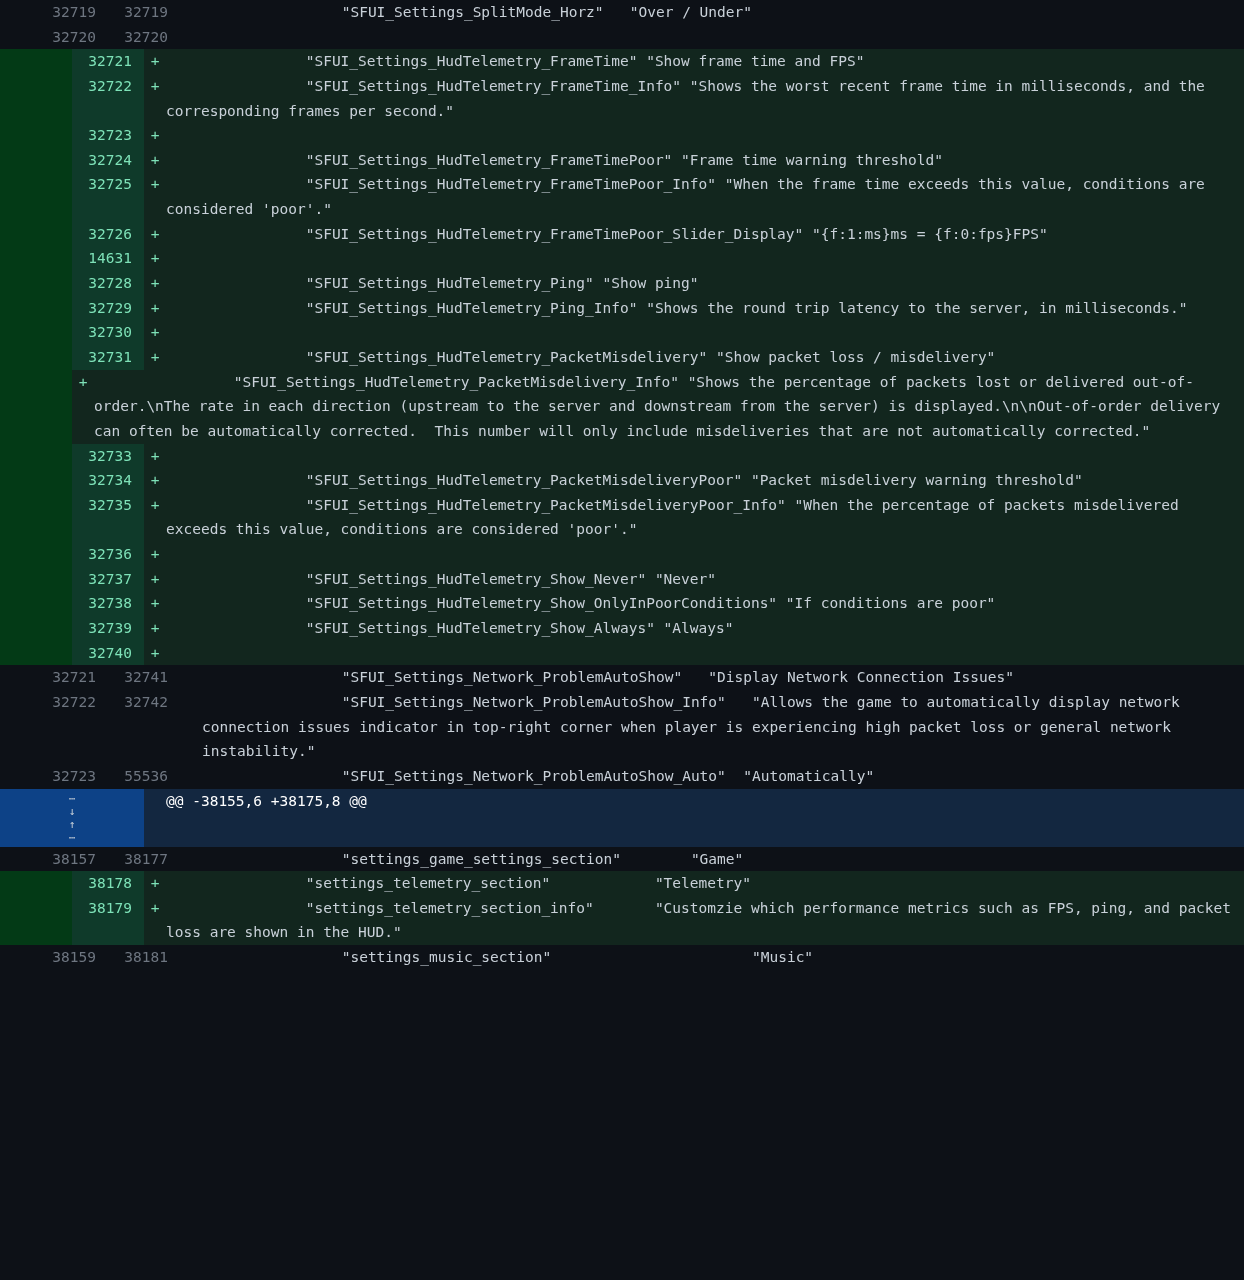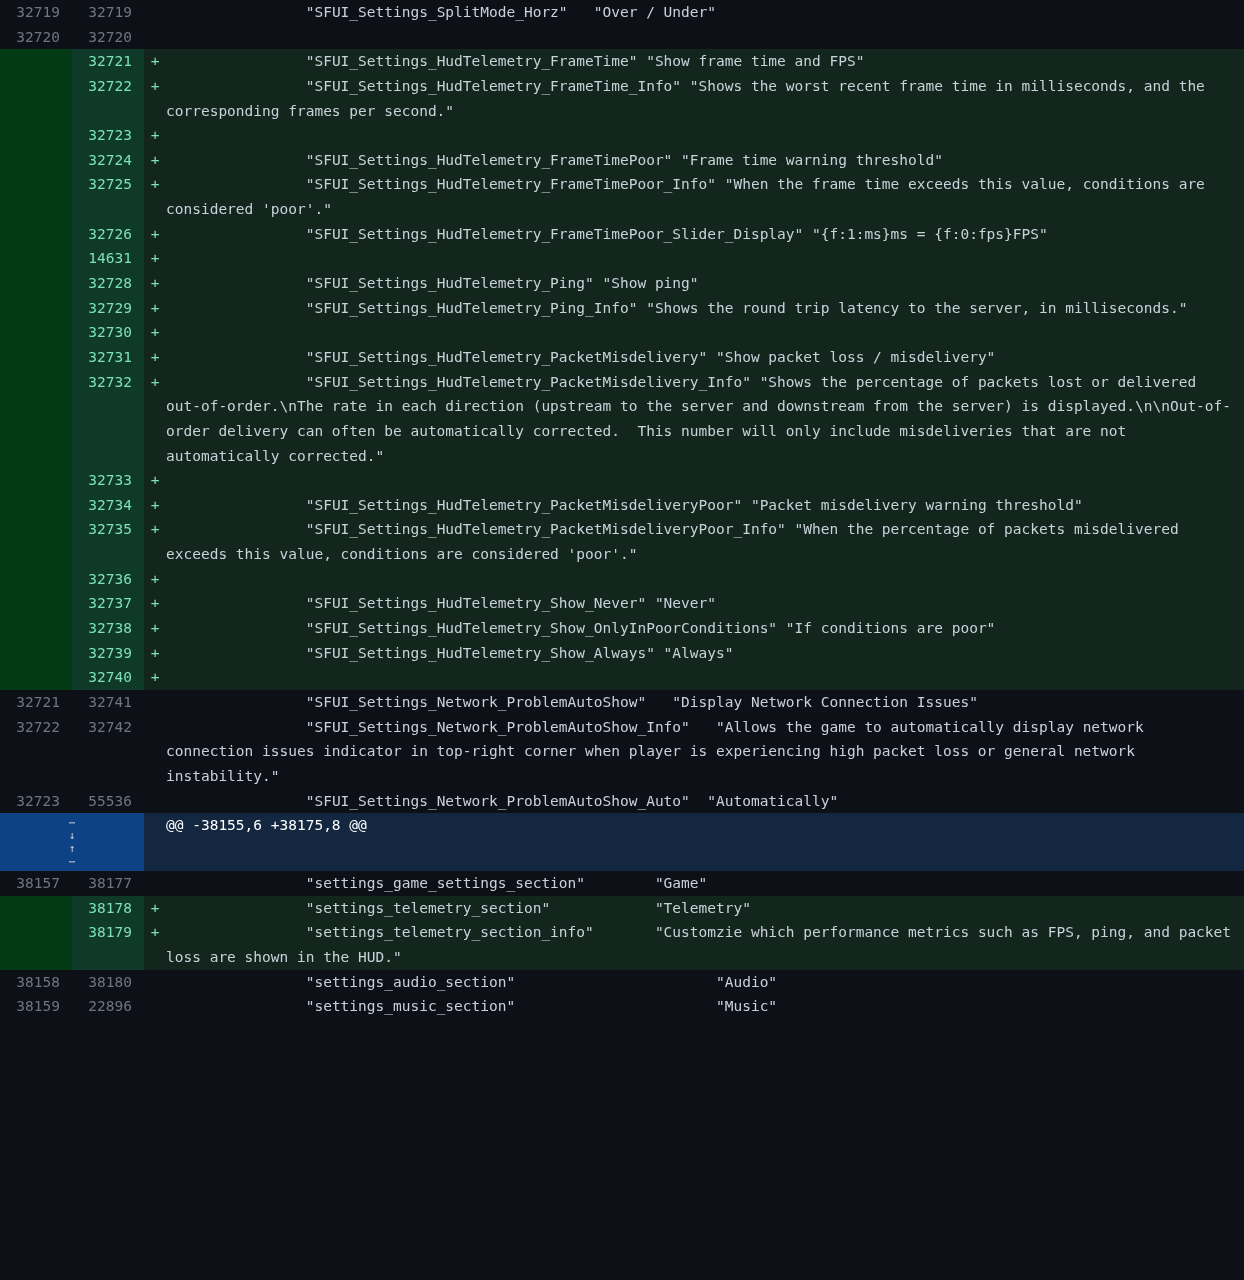--- a/index.html
+++ b/index.html
@@ -33,21 +33,21 @@
     text-align: center;
     color: #8b949e;
     user-select: none;
   }
   .content {
     flex: 1;
     white-space: pre-wrap;
     word-break: break-word;
     padding-right: 8px;
   }
-  .row-context { background: #0d1117; }
+  .row-context { background: #0d1117; padding-left: 36px; }
   .row-context .lineno { background: #0d1117; }
   .row-add { background: #12261e; }
   .row-add .lineno.new { background: #0f3a2a; color: #7ee2b8; }
   .row-add .lineno.old { background: #033a16; }
   .row-add .marker { color: #7ee2b8; }
   .row-hunk { background: #132740; }
   .row-hunk .content { color: #ffffff; }
   .expand-cell {
     width: 144px;
     min-width: 144px;
@@ -143,21 +143,20 @@
       <div class="content"></div>
     </div>
     <div class="diff-row row-add">
       <div class="lineno old"></div>
       <div class="lineno new">32731</div>
       <div class="marker">+</div>
       <div class="content">                "SFUI_Settings_HudTelemetry_PacketMisdelivery" "Show packet loss / misdelivery"</div>
     </div>
     <div class="diff-row row-add">
       <div class="lineno old"></div>
-      <div class="lineno new">32732</div>
       <div class="marker">+</div>
       <div class="content">                "SFUI_Settings_HudTelemetry_PacketMisdelivery_Info" "Shows the percentage of packets lost or delivered out-of-order.\nThe rate in each direction (upstream to the server and downstream from the server) is displayed.\n\nOut-of-order delivery can often be automatically corrected.  This number will only include misdeliveries that are not automatically corrected."</div>
     </div>
     <div class="diff-row row-add">
       <div class="lineno old"></div>
       <div class="lineno new">32733</div>
       <div class="marker">+</div>
       <div class="content"></div>
     </div>
     <div class="diff-row row-add">
@@ -242,24 +241,18 @@
       <div class="marker">+</div>
       <div class="content">                "settings_telemetry_section"            "Telemetry"</div>
     </div>
     <div class="diff-row row-add">
       <div class="lineno old"></div>
       <div class="lineno new">38179</div>
       <div class="marker">+</div>
       <div class="content">                "settings_telemetry_section_info"       "Customzie which performance metrics such as FPS, ping, and packet loss are shown in the HUD."</div>
     </div>
     <div class="diff-row row-context">
-      <div class="lineno old">38158</div>
-      <div class="lineno new">38180</div>
-      <div class="marker"></div>
-      <div class="content">                "settings_audio_section"                       "Audio"</div>
-    </div>
-    <div class="diff-row row-context">
       <div class="lineno old">38159</div>
-      <div class="lineno new">22896</div>
+      <div class="lineno new">38181</div>
       <div class="marker"></div>
       <div class="content">                "settings_music_section"                       "Music"</div>
     </div>
   </div>
 
 </body></html>

